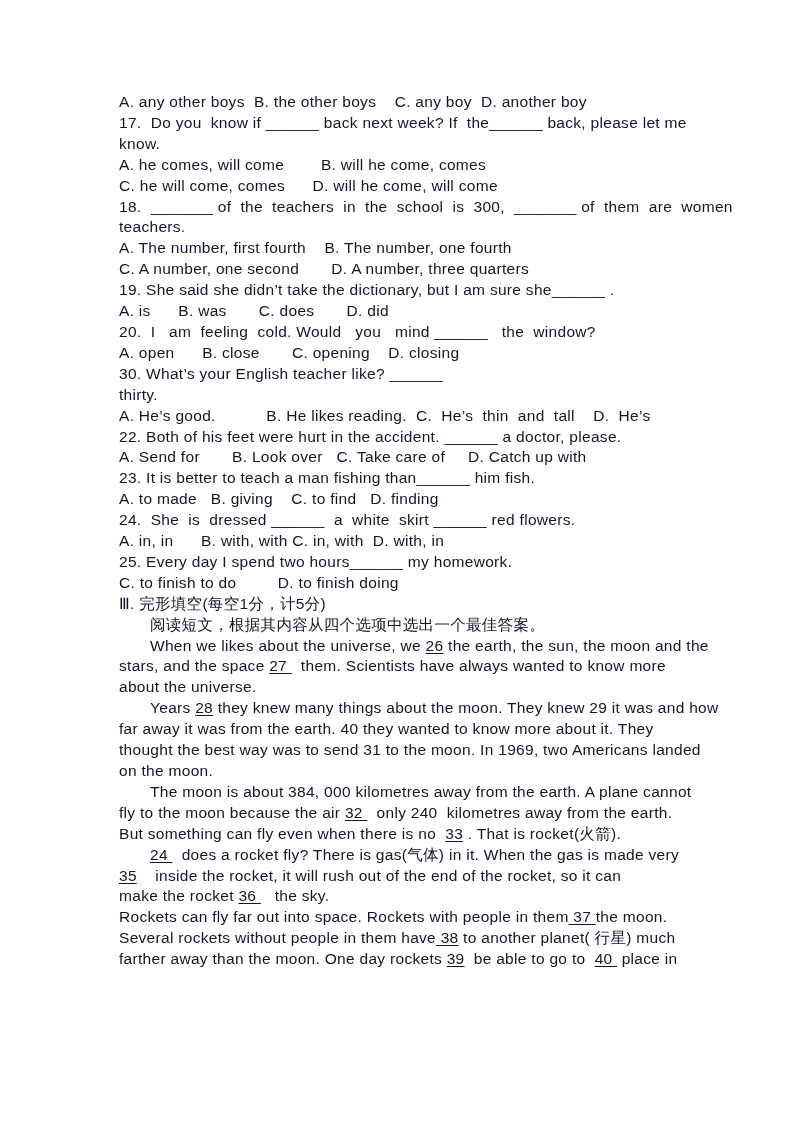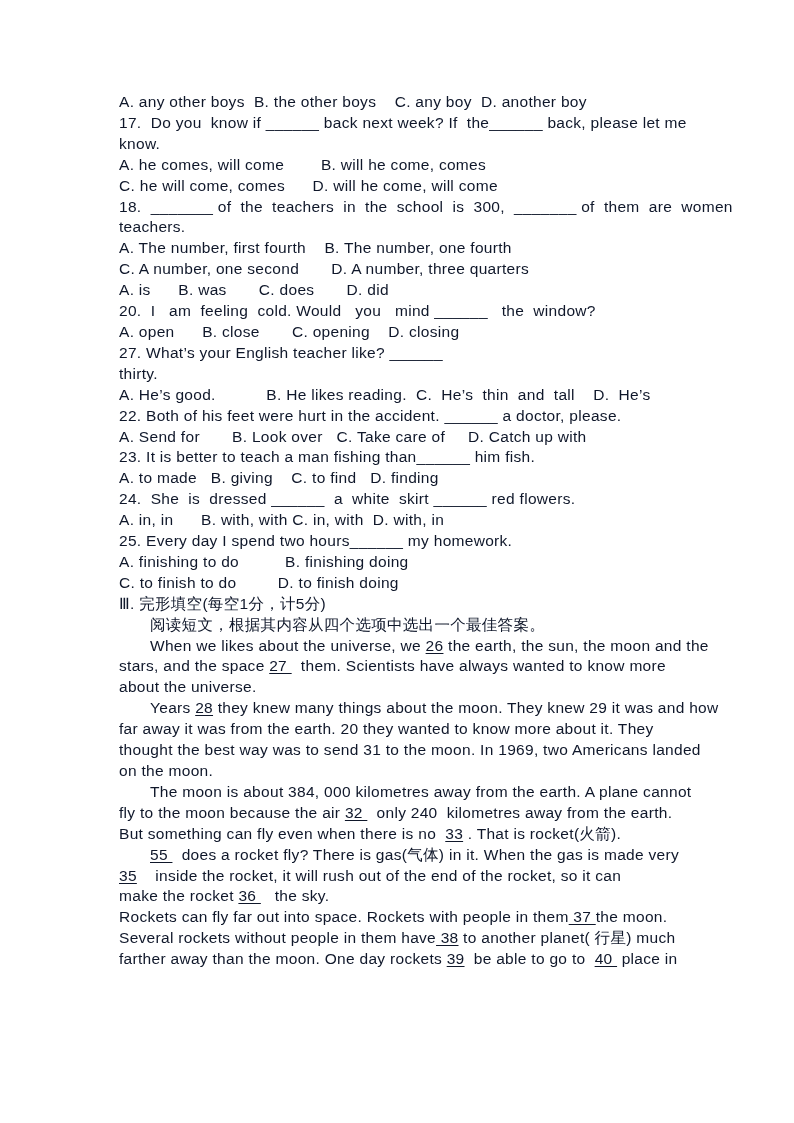--- a/index.html
+++ b/index.html
@@ -44,47 +44,47 @@
   <div class="doc" id="doc">
       <div class="line"><span class="seg">A. any other boys  B. the other boys    C. any boy  D. another boy</span></div>
       <div class="line"><span class="seg">17.  Do you  know if ______ back next week? If  the______ back, please let me</span></div>
       <div class="line"><span class="seg">know.</span></div>
       <div class="line"><span class="seg">A. he comes, will come        B. will he come, comes</span></div>
       <div class="line"><span class="seg">C. he will come, comes      D. will he come, will come</span></div>
       <div class="line"><span class="seg">18.  _______ of  the  teachers  in  the  school  is  300,  _______ of  them  are  women</span></div>
       <div class="line"><span class="seg">teachers.</span></div>
       <div class="line"><span class="seg">A. The number, first fourth    B. The number, one fourth</span></div>
       <div class="line"><span class="seg">C. A number, one second       D. A number, three quarters</span></div>
+      <div class="line"><span class="seg">19. She said she didn’t take the dictionary, but I am sure she______ .</span></div>
       <div class="line"><span class="seg">A. is      B. was       C. does       D. did</span></div>
       <div class="line"><span class="seg">20.  I   am  feeling  cold. Would   you   mind ______   the  window?</span></div>
       <div class="line"><span class="seg">A. open      B. close       C. opening    D. closing</span></div>
-      <div class="line"><span class="seg">27. What’s your English teacher like? ______</span></div>
+      <div class="line"><span class="seg">30. What’s your English teacher like? ______</span></div>
       <div class="line"><span class="seg">thirty.</span></div>
       <div class="line"><span class="seg">A. He’s good.           B. He likes reading.  C.  He’s  thin  and  tall    D.  He’s</span></div>
       <div class="line"><span class="seg">22. Both of his feet were hurt in the accident. ______ a doctor, please.</span></div>
       <div class="line"><span class="seg">A. Send for       B. Look over   C. Take care of     D. Catch up with</span></div>
       <div class="line"><span class="seg">23. It is better to teach a man fishing than______ him fish.</span></div>
       <div class="line"><span class="seg">A. to made   B. giving    C. to find   D. finding</span></div>
       <div class="line"><span class="seg">24.  She  is  dressed ______  a  white  skirt ______ red flowers.</span></div>
       <div class="line"><span class="seg">A. in, in      B. with, with C. in, with  D. with, in</span></div>
       <div class="line"><span class="seg">25. Every day I spend two hours______ my homework.</span></div>
-      <div class="line"><span class="seg">A. finishing to do          B. finishing doing</span></div>
       <div class="line"><span class="seg">C. to finish to do         D. to finish doing</span></div>
       <div class="line"><span class="seg">Ⅲ. 完形填空(每空1分，计5分)</span></div>
       <div class="line ind"><span class="seg">阅读短文，根据其内容从四个选项中选出一个最佳答案。</span></div>
       <div class="line ind"><span class="seg">When we likes about the universe, we </span><span class="u">26</span><span class="seg"> the earth, the sun, the moon and the</span></div>
       <div class="line"><span class="seg">stars, and the space </span><span class="u">27 </span><span class="seg">  them. Scientists have always wanted to know more</span></div>
       <div class="line"><span class="seg">about the universe.</span></div>
       <div class="line ind"><span class="seg">Years </span><span class="u">28</span><span class="seg"> they knew many things about the moon. They knew 29 it was and how</span></div>
-      <div class="line"><span class="seg">far away it was from the earth. 20 they wanted to know more about it. They</span></div>
+      <div class="line"><span class="seg">far away it was from the earth. 40 they wanted to know more about it. They</span></div>
       <div class="line"><span class="seg">thought the best way was to send 31 to the moon. In 1969, two Americans landed</span></div>
       <div class="line"><span class="seg">on the moon.</span></div>
       <div class="line ind"><span class="seg">The moon is about 384, 000 kilometres away from the earth. A plane cannot</span></div>
       <div class="line"><span class="seg">fly to the moon because the air </span><span class="u">32 </span><span class="seg">  only 240  kilometres away from the earth.</span></div>
       <div class="line"><span class="seg">But something can fly even when there is no  </span><span class="u">33</span><span class="seg"> . That is rocket(火箭).</span></div>
-      <div class="line ind"><span class="u">55 </span><span class="seg">  does a rocket fly? There is gas(气体) in it. When the gas is made very</span></div>
+      <div class="line ind"><span class="u">24 </span><span class="seg">  does a rocket fly? There is gas(气体) in it. When the gas is made very</span></div>
       <div class="line"><span class="u">35</span><span class="seg">    inside the rocket, it will rush out of the end of the rocket, so it can</span></div>
       <div class="line"><span class="seg">make the rocket </span><span class="u">36 </span><span class="seg">   the sky.</span></div>
       <div class="line"><span class="seg">Rockets can fly far out into space. Rockets with people in them</span><span class="u"> 37 </span><span class="seg">the moon.</span></div>
       <div class="line"><span class="seg">Several rockets without people in them have</span><span class="u"> 38</span><span class="seg"> to another planet( 行星) much</span></div>
       <div class="line"><span class="seg">farther away than the moon. One day rockets </span><span class="u">39</span><span class="seg">  be able to go to  </span><span class="u">40 </span><span class="seg"> place in</span></div>
     </div>
 </div>
 
 </body></html>

